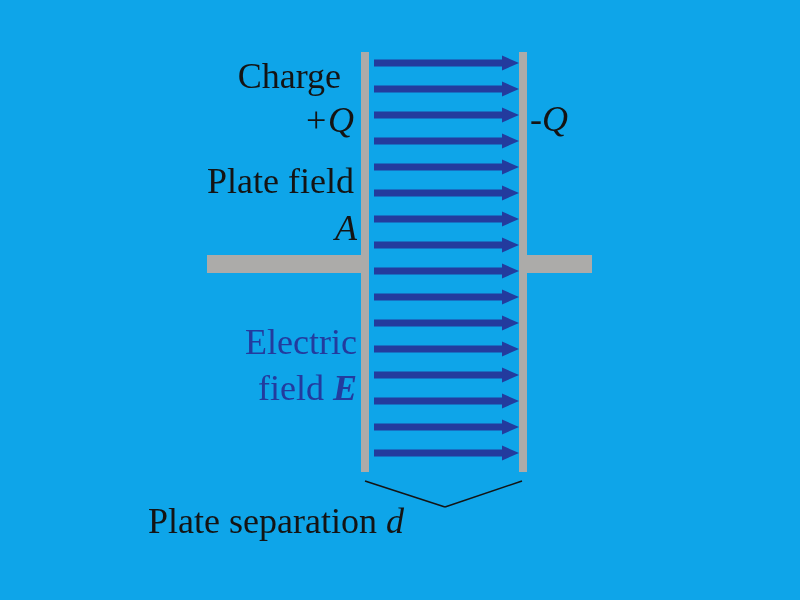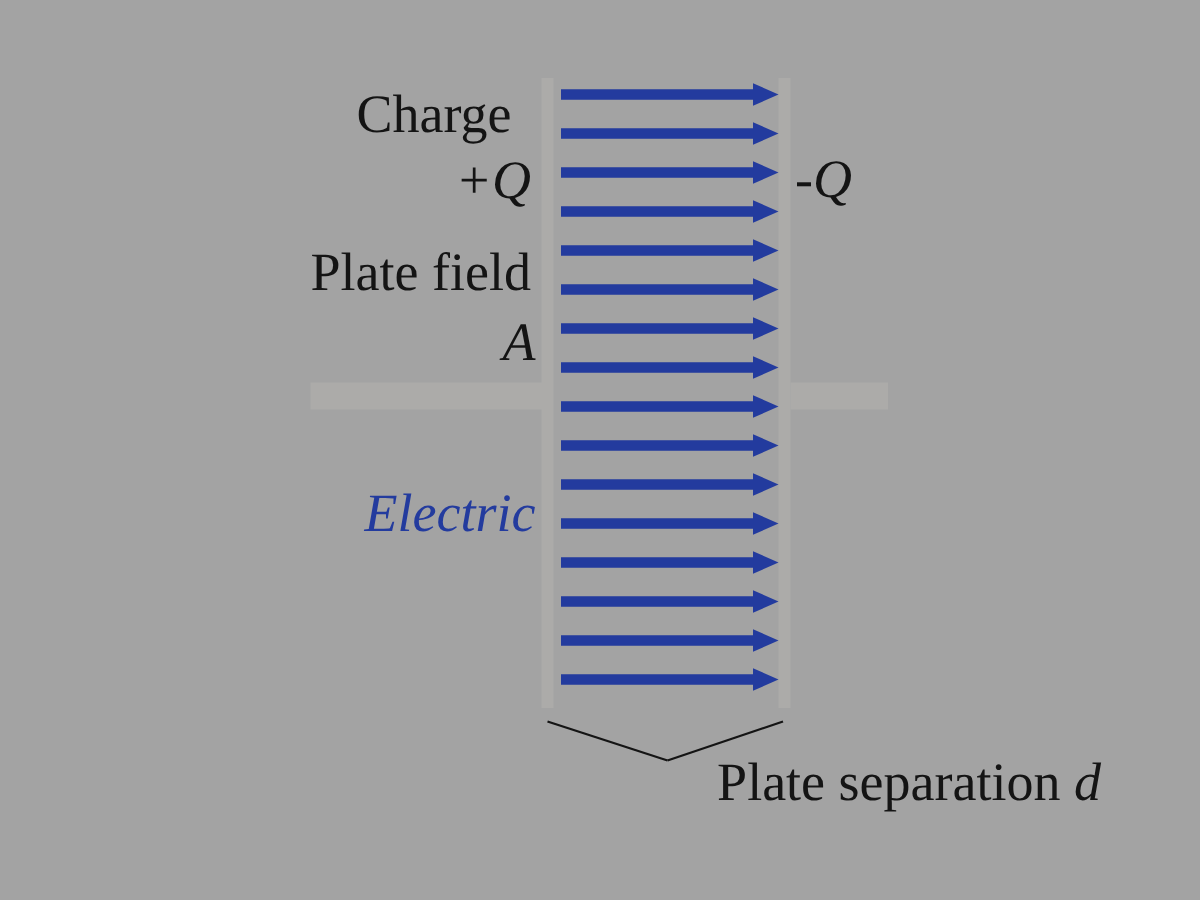--- a/index.html
+++ b/index.html
@@ -12,29 +12,29 @@
   .lbl{
     position:absolute;font-size:36px;line-height:37px;white-space:nowrap;
     color:var(--ink);letter-spacing:0px;
   }
   .sym-italic{font-style:italic;}
   [data-name="charge-label"]        {top:58px;  right:459px;}
   [data-name="plus-q-label"]        {top:102px; right:446px; font-style:italic;}
   [data-name="plate-area-label"]    {top:163px; right:446px;}
   [data-name="area-symbol-label"]   {top:210px; right:443px; font-style:italic;}
   [data-name="minus-q-label"]       {top:101px; left:530px;  font-style:italic;}
-  [data-name="electric-label"]      {top:324px; right:443px; color:var(--blue);font-style:italic;}
+  [data-name="electric-label"]      {top:324px; right:443px; color:var(--blue);}
   [data-name="field-label"]         {top:370px; right:443px; color:var(--blue);}
   [data-name="field-label"] .sym-bold-italic{font-style:italic;font-weight:bold;}
-  [data-name="plate-separation-label"]{top:503px; left:134px; width:600px; text-align:right;}
+  [data-name="plate-separation-label"]{top:503px; left:148px; width:600px; text-align:left;}
 </style>
 </head>
 <body>
 
-<div class="stage" data-name="capacitor-diagram" style="--blue: #233B9E; --gray: #ACABA9; --ink: #141414; background: #a3a3a3;">
+<div class="stage" data-name="capacitor-diagram" style="--blue: #233B9E; --gray: #ACABA9; --ink: #141414; background: #0ea5e9;">
 
   <svg id="diagram-svg" width="800" height="600" viewBox="0 0 800 600" data-name="diagram-canvas">
       <rect x="361" y="52" width="8" height="420" fill="#ACABA9" data-name="left-plate"></rect>
       <rect x="519" y="52" width="8" height="420" fill="#ACABA9" data-name="right-plate"></rect>
       <rect x="207" y="255" width="156" height="18" fill="#ACABA9" data-name="left-lead"></rect>
       <rect x="527" y="255" width="65" height="18" fill="#ACABA9" data-name="right-lead"></rect>
       <rect x="374" y="59.5" width="128" height="7" fill="#233B9E" data-name="field-arrow-shaft"></rect>
       <polygon points="502,55.5 519,63.0 502,70.5" fill="#233B9E" data-name="field-arrowhead-icon"></polygon>
       <rect x="374" y="85.5" width="128" height="7" fill="#233B9E" data-name="field-arrow-shaft"></rect>
       <polygon points="502,81.5 519,89.0 502,96.5" fill="#233B9E" data-name="field-arrowhead-icon"></polygon>
@@ -75,18 +75,21 @@
   <div class="lbl" data-name="plus-q-label">+Q</div>
 
   <div class="lbl" data-name="minus-q-label">-Q</div>
 
   <div class="lbl" data-name="plate-area-label">Plate field</div>
 
   <div class="lbl" data-name="area-symbol-label">A</div>
 
   <div class="lbl" data-name="electric-label">Electric</div>
 
+  <div class="lbl" data-name="field-label">
+    <span data-name="field-word">field </span><span class="sym-bold-italic" data-name="field-symbol">E</span>
+  </div>
 
   <div class="lbl" data-name="plate-separation-label">
     <span data-name="plate-separation-text">Plate separation </span><span class="sym-italic" data-name="separation-symbol">d</span>
   </div>
 
 </div>
 
 </body></html>

